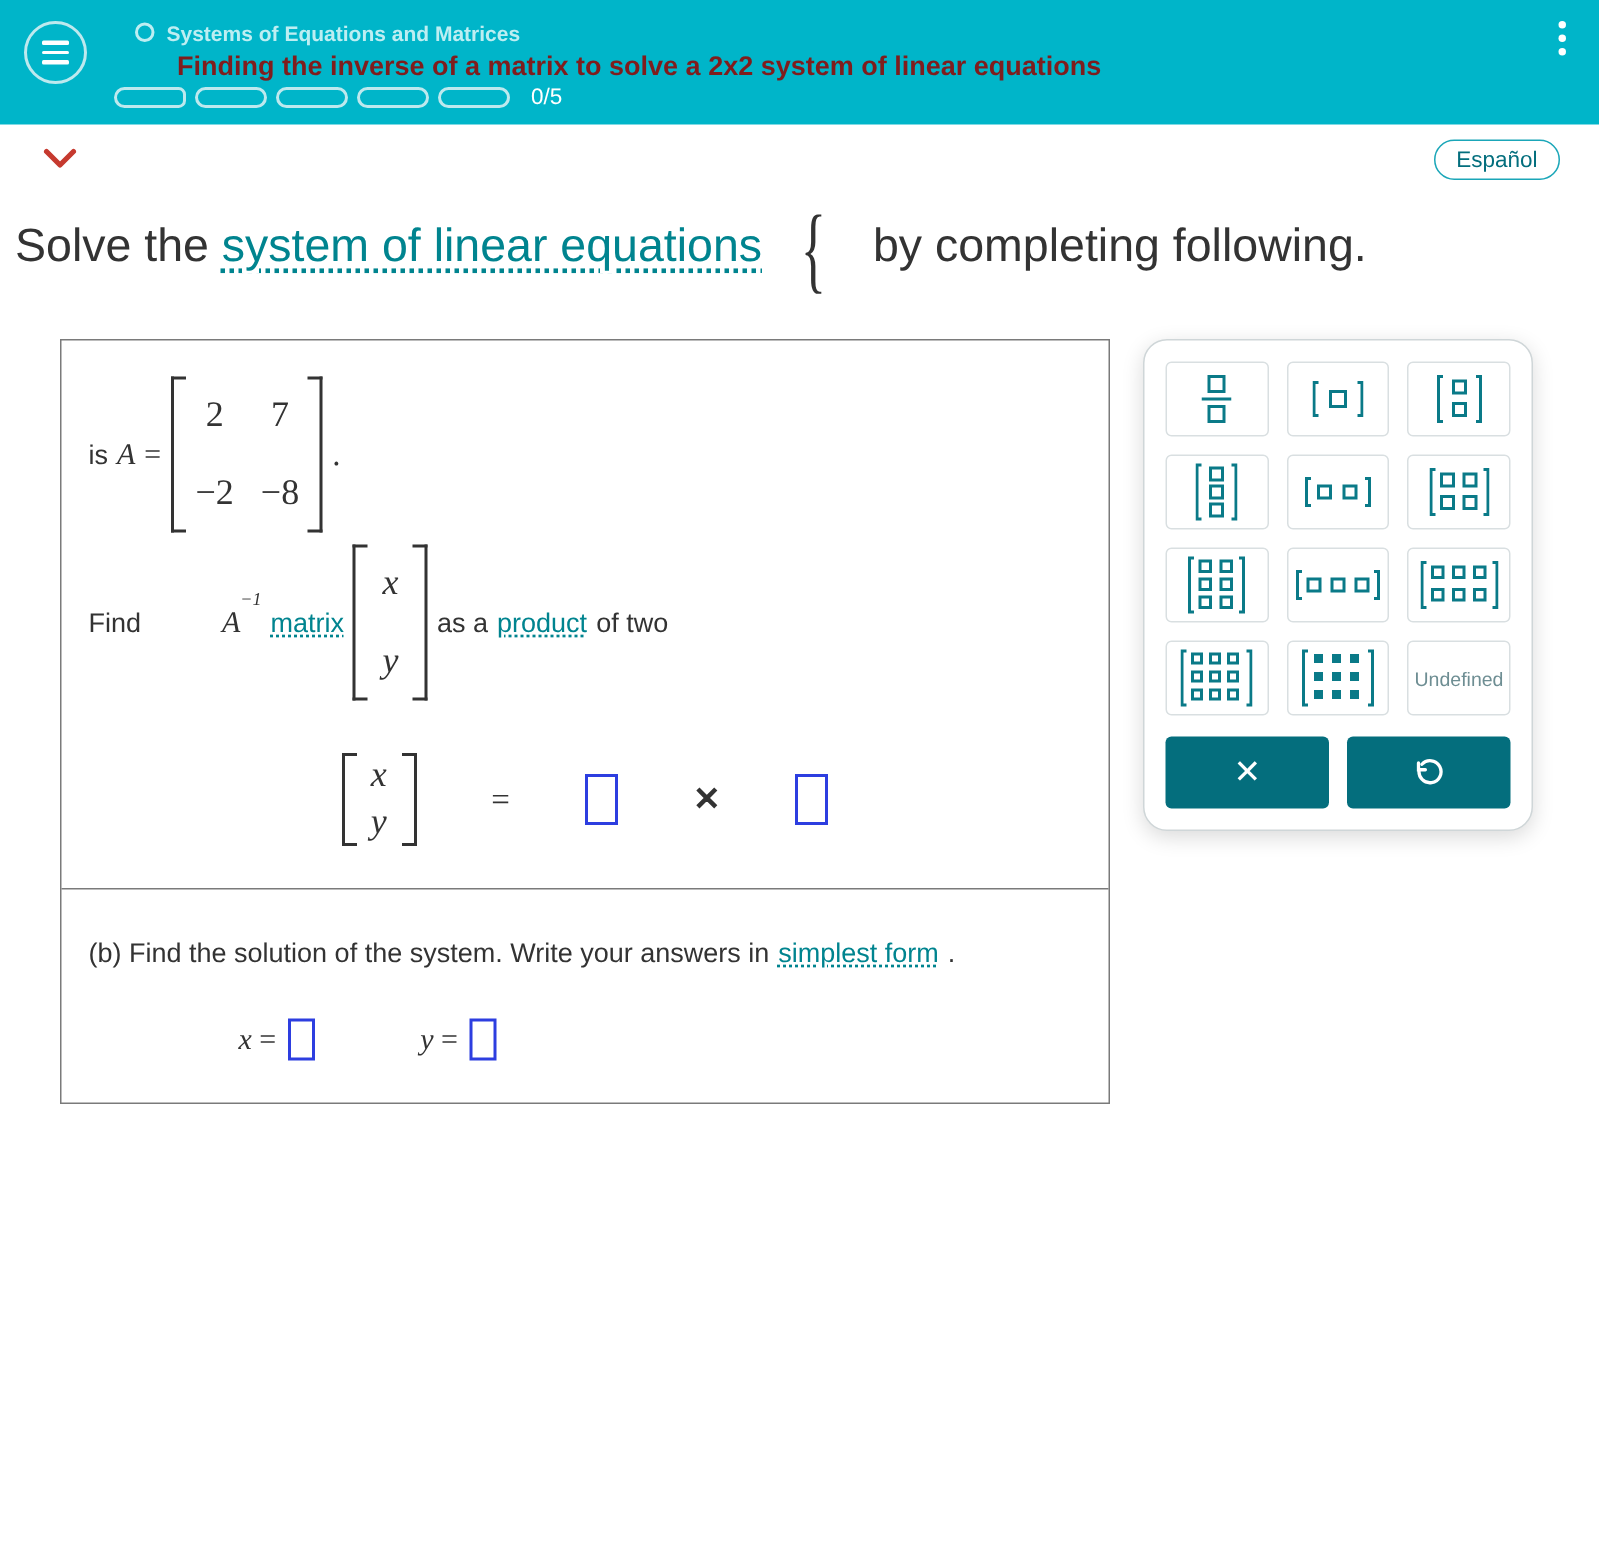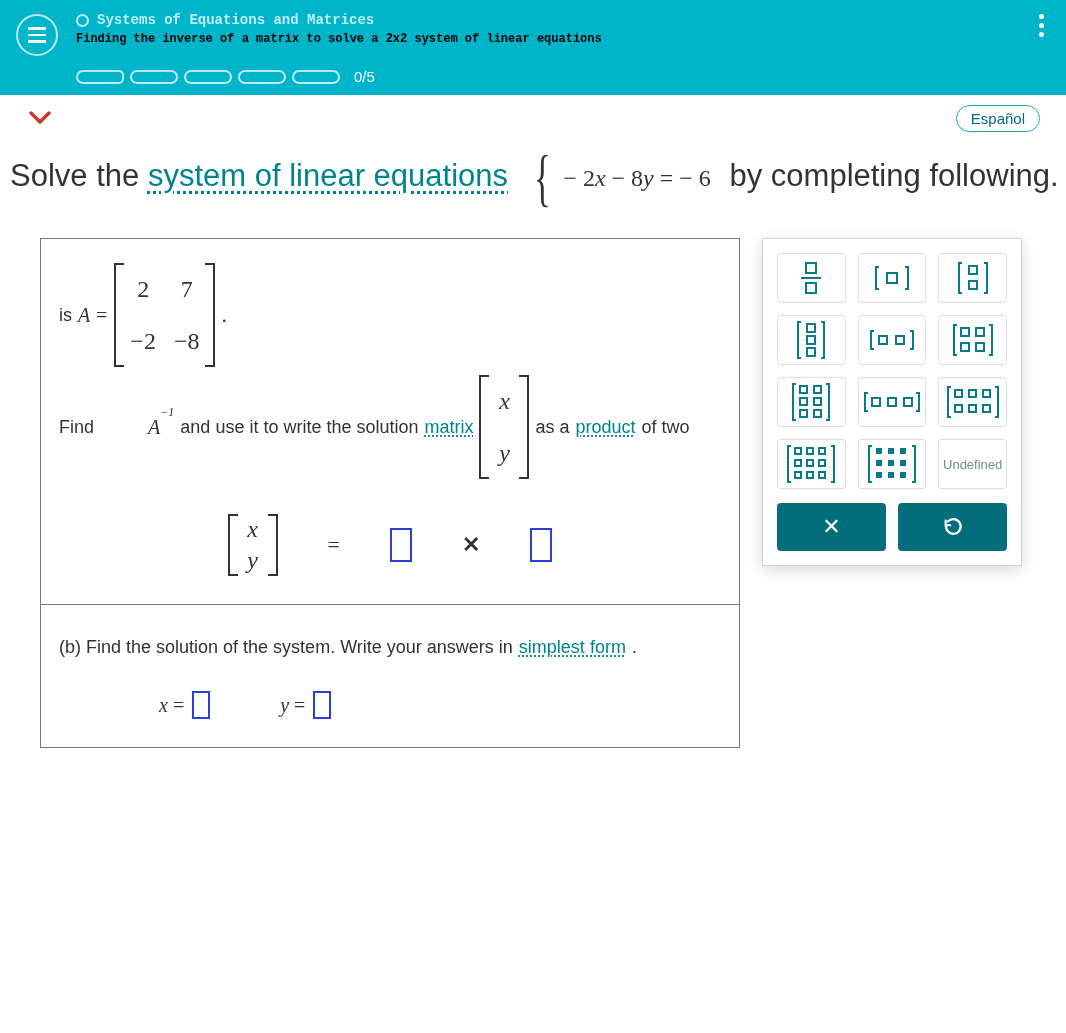--- a/index.html
+++ b/index.html
@@ -14,23 +14,22 @@
 
   
   .header {
     background: #00b5c9;
     color: #fff;
     padding: 12px 16px 10px 16px;
     position: relative;
   }
   .header-top {
     display: flex;
-    align-items: flex-start;
-    gap: 18px;
-    font-family: Liberation Mono, monospace;
+    align-items: center;
+    gap: 32px;
   }
   .menu-btn {
     width: 42px; height: 42px;
     border: 2px solid #bde9ee;
     border-radius: 50%;
     display: flex;
     flex-direction: column;
     justify-content: center;
     align-items: center;
     gap: 4px;
@@ -44,36 +43,36 @@
   .title-block { flex: 1; }
   .breadcrumb {
     display: flex; align-items: center; gap: 8px;
     color: #bdeef2; font-size: 14px; font-weight: 600;
     margin-bottom: 4px;
   }
   .breadcrumb .circ {
     width: 13px; height: 13px; border: 2px solid #bdeef2; border-radius: 50%;
   }
   .lesson-title {
-    font-size: 12px; font-weight: 700; color: #000000;
+    font-size: 18px; font-weight: 700; color: #7f1d1d; margin-left: 28px;
   }
   .more-btn {
     width: 30px; height: 30px;
     display: flex; flex-direction: column;
     justify-content: center; align-items: center; gap: 4px;
     cursor: pointer;
     position: absolute; right: 10px; top: 10px;
   }
   .more-btn span {
     width: 5px; height: 5px; background: #fff; border-radius: 50%;
   }
 
   .progress-row {
     display: flex; align-items: center; gap: 6px;
-    margin-left: 60px; margin-top: 12px;
+    margin-left: 60px; 
   }
   .pseg {
     width: 48px; height: 14px;
     border: 2px solid #bde9ee;
     border-radius: 7px;
   }
   .pseg.first { border-top-left-radius: 10px; border-bottom-left-radius: 10px; }
   .progress-text { color: #fff; font-size: 15px; margin-left: 8px; font-weight: 500;}
 
   
@@ -185,21 +184,21 @@
     display: flex; gap: 70px; margin-top: 26px; margin-left: 100px;
     font-family: "Times New Roman", serif; font-size: 20px;
     align-items: center;
   }
   .solution-row .placeholder { width: 18px; height: 28px;}
 
   
   .keypad {
     width: 260px;
     border: 1px solid #cfd6d8;
-    border-radius: 0;
+    border-radius: 16px;
     box-shadow: 0 4px 14px rgba(0,0,0,.15);
     padding: 14px;
     align-self: flex-start;
     background: #fff;
   }
   .kgrid {
     display: grid;
     grid-template-columns: repeat(3, 1fr);
     gap: 12px;
   }
@@ -273,21 +272,20 @@
   </div>
   <button class="lang-btn">Español</button>
 </div>
 
 <div class="main">
   <span class="prompt">Solve the </span>
   <span class="link prompt">system of linear equations</span>
   <span class="eqblock">
     <span class="brace">{</span>
     <span class="eqs">
-      <span><span class="mathup">− 2</span><span class="math">x</span> <span class="mathup">− 8</span><span class="math">y</span> <span class="mathup">= − 6</span></span>
     </span>
   </span>
   <span class="prompt"> by completing</span>
   <div class="prompt" style="">following.</div>
 </div>
 
 <div class="workarea">
   <div class="problem-box">
 
     <div class="part">
@@ -303,21 +301,20 @@
             <span>−8</span>
           </span>
           <span class="bracket-r"></span>
         </span>
           <span style="font-family:'Times New Roman',serif;font-size:22px;">.</span>
       </div>
 
       <div class="part-line" style="margin-top:8px;">
         <span>Find </span>
         <span class="math" style="font-size:20px;position:relative;margin-left:48px;"><i>A</i><sup style="font-size:12px;position:relative;top:-10px;">−1</sup></span>
-        <span> and use it to write the solution </span>
         <span class="link2">matrix</span>
         <span class="mat m21">
           <span class="bracket-l"></span>
           <span class="cells">
             <span class="math">x</span>
             <span class="math">y</span>
           </span>
           <span class="bracket-r"></span>
         </span>
         <span> as a </span>

